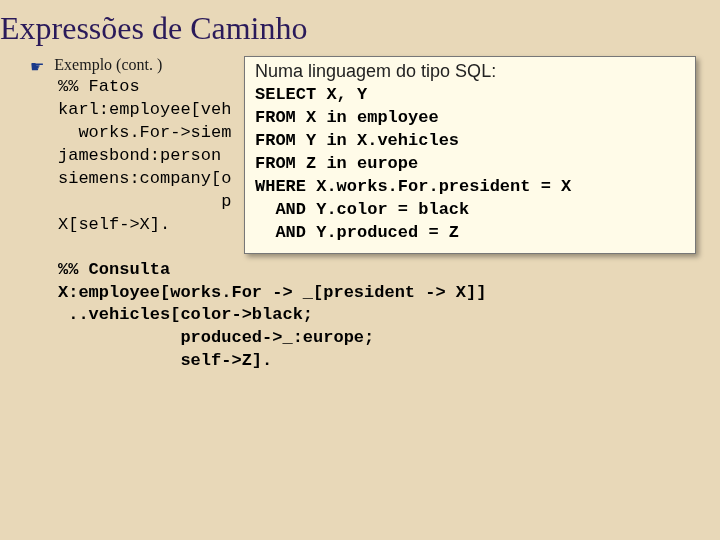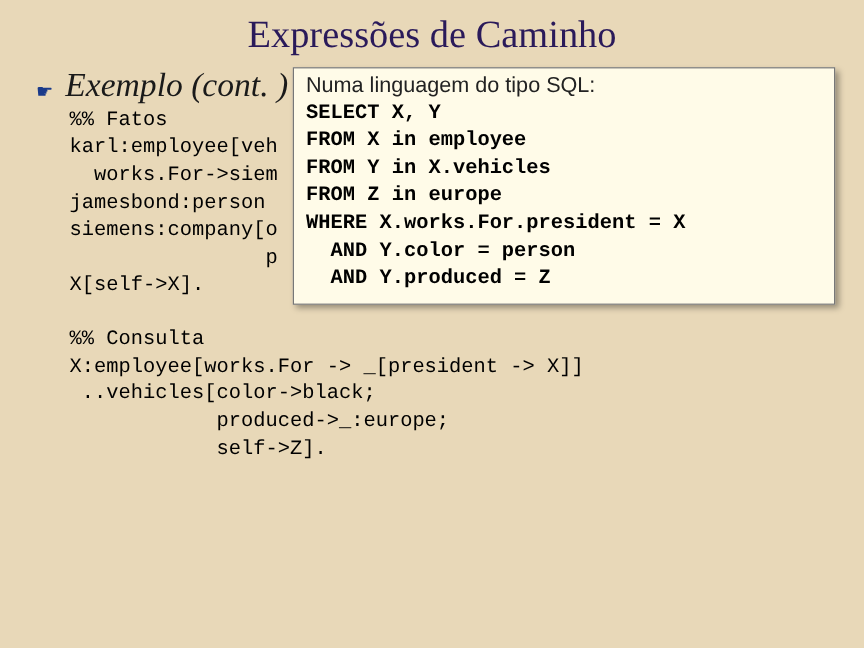--- a/index.html
+++ b/index.html
@@ -4,49 +4,48 @@
 <style>
   html,body{margin:0;padding:0}
   body{
     width:720px;height:540px;
     background:#e8d8b8;
     font-family:Georgia,'Times New Roman',serif;
     position:relative;
     overflow:hidden;
   }
   .title{
-    text-align:center;
     font-size:32px;
     color:#2a1a5a;
     padding:10px 0 6px 0;
     font-weight:normal;
   }
   .content{
     position:absolute;
     left:30px;top:56px;right:20px;
   }
   .bullet-row{
     display:flex;align-items:baseline;gap:10px;margin-bottom:2px;
   }
   .hand{color:#1a3a8a;font-size:16px;line-height:1;transform:translateY(2px)}
   .exemplo{
-    font-size:28px;color:#1a1a1a;font-style:italic;
+    font-size:16px;color:#1a1a1a;
   }
   .mono{
     font-family:'Courier New',monospace;
     font-size:17px;
     line-height:1.35;
     color:#000;
     white-space:pre;
   }
   .facts{
     margin-left:28px;margin-top:2px;
   }
   .consulta{
-    margin-left:28px;margin-top:22px;
+    margin-left:28px;margin-top:22px;font-weight:bold;
   }
   .sqlbox{
     position:absolute;
     left:214px;top:0px;
     width:430px;
     background:#fffbe8;
     border:1px solid #777;
     box-shadow:3px 3px 5px rgba(0,0,0,.35);
     padding:4px 10px 8px 10px;
   }
@@ -86,17 +85,17 @@
             produced-&gt;_:europe;
             self-&gt;Z].</div>
 
   <div class="sqlbox">
     <div class="sql-head">Numa linguagem do tipo SQL:</div>
     <div class="sql-code">SELECT X, Y
 FROM X in employee
 FROM Y in X.vehicles
 FROM Z in europe
 WHERE X.works.For.president = X
-  AND Y.color = person
+  AND Y.color = black
   AND Y.produced = Z</div>
   </div>
 
 </div>
 
 </body></html>

